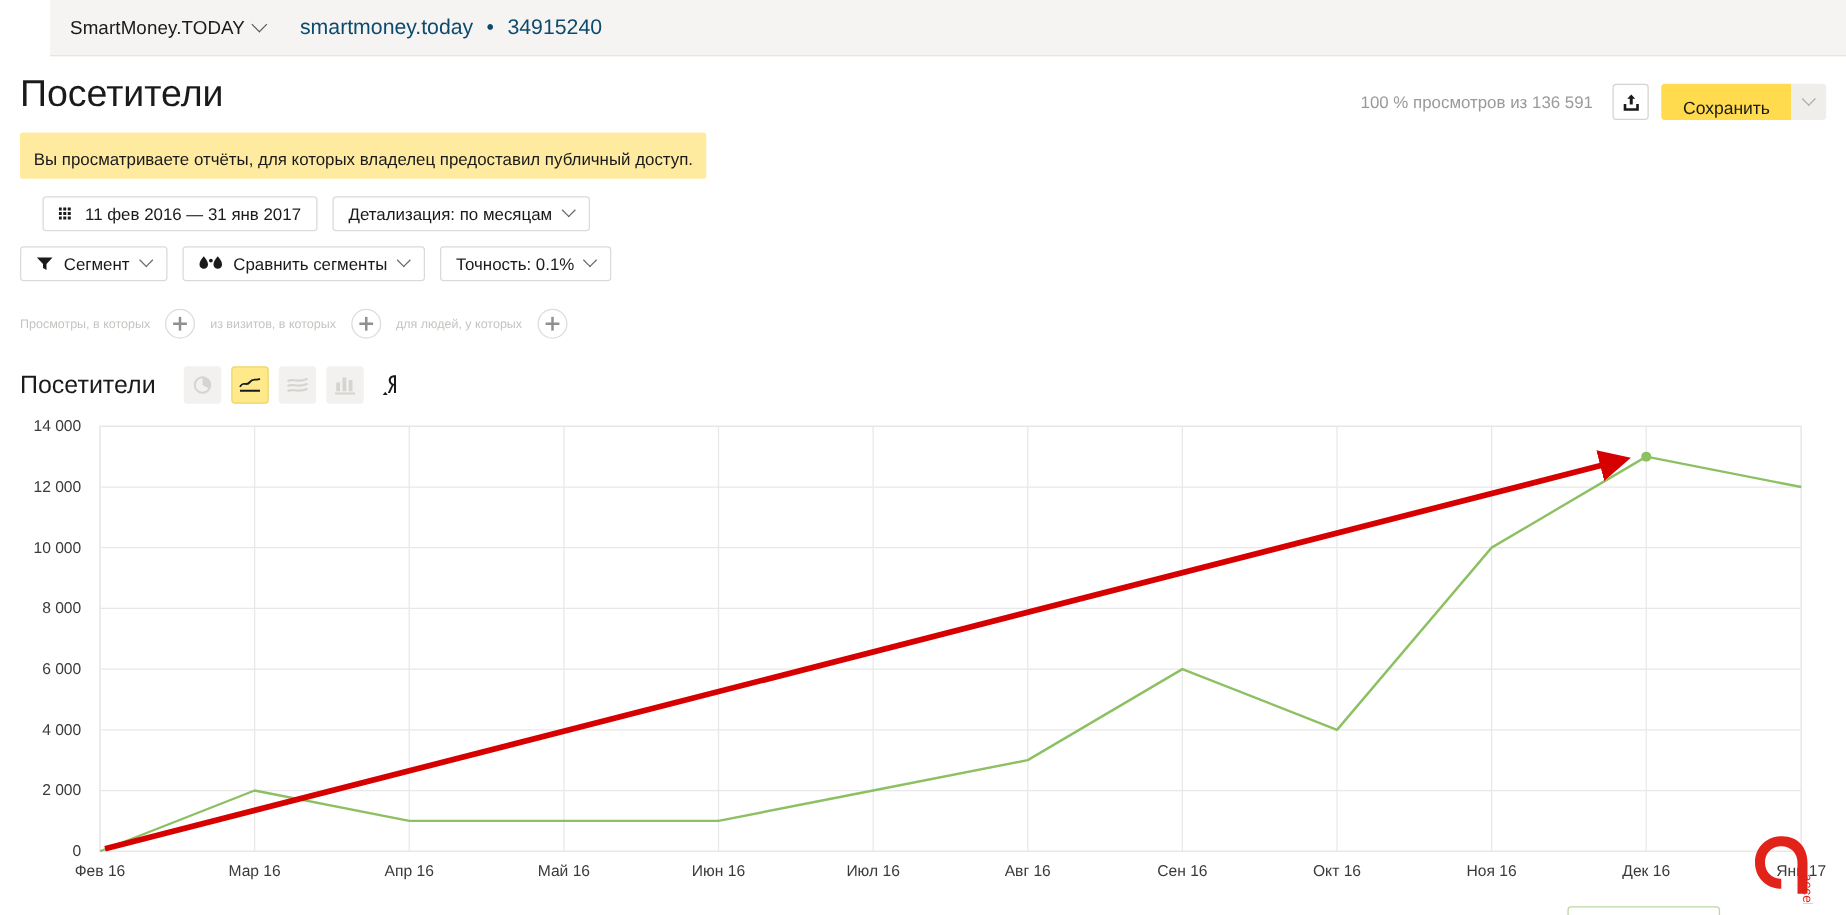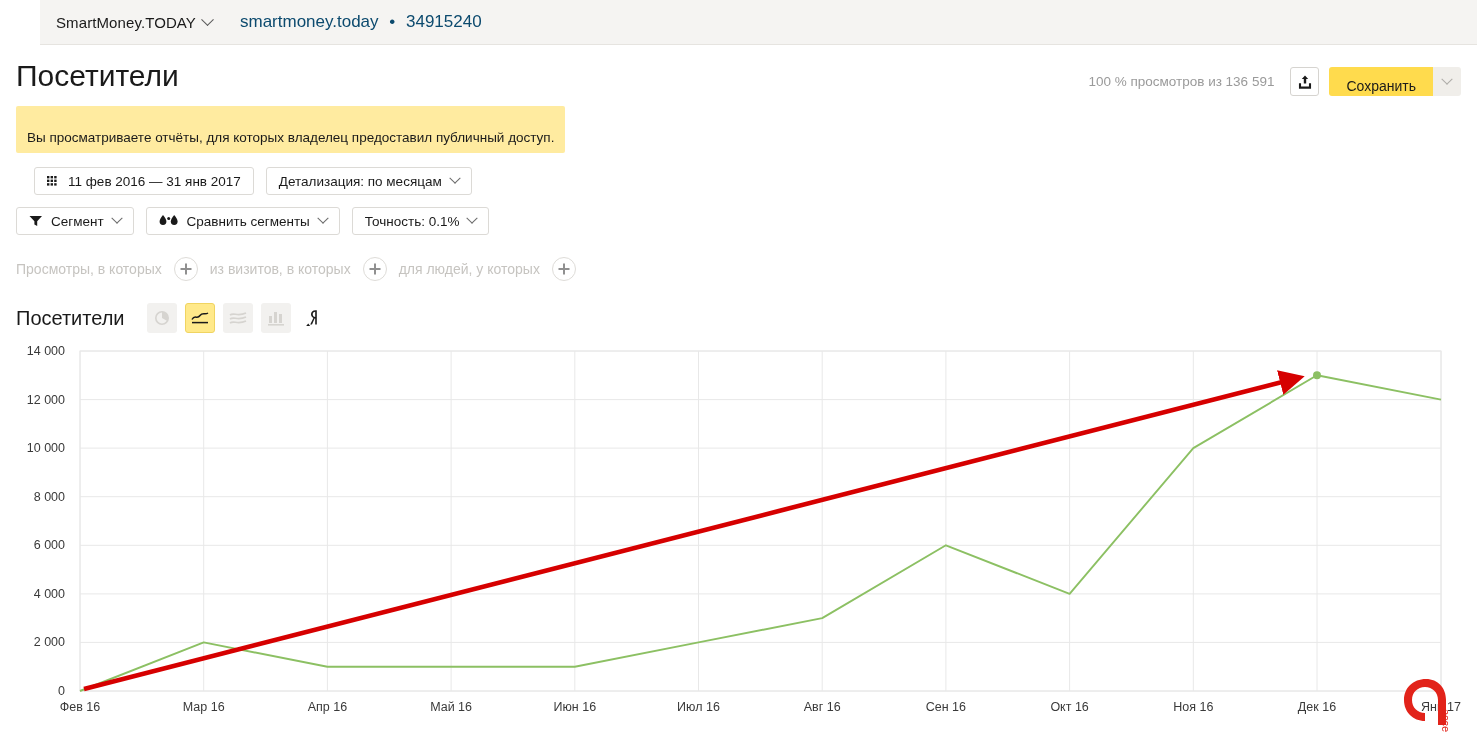--- a/index.html
+++ b/index.html
@@ -102,21 +102,21 @@
     border-bottom: 1.5px solid #aeaca8;
     transform: rotate(45deg) translate(-2px,-2px);
   }
 
   .notice {
     margin: 13px 16px 0 16px;
     background: #ffeba0;
     display: inline-block;
     font-size: 13.5px;
     color: #1a1a1a;
-    padding: 24px 11px 7px 11px;
+    padding: 14px 11px 7px 11px;
     border-radius: 2px;
     line-height: 16px;
     text-align: center;
   }
 
   
   .toolbar {
     display: flex;
     align-items: center;
     padding: 0 16px;
@@ -163,21 +163,21 @@
   }
   .pill svg { margin-right: 8px; }
 
   
   .conditions {
     display: flex;
     align-items: center;
     padding: 0 16px;
     margin-top: 22px;
     color: #c6c4c0;
-    font-size: 14px;
+    font-size: 10px;
   }
   .plus-btn {
     width: 24px; height: 24px;
     border-radius: 50%;
     border: 1px solid #dedcd8;
     background: #fff;
     margin: 0 12px;
     position: relative;
     cursor: pointer;
     flex: none;

